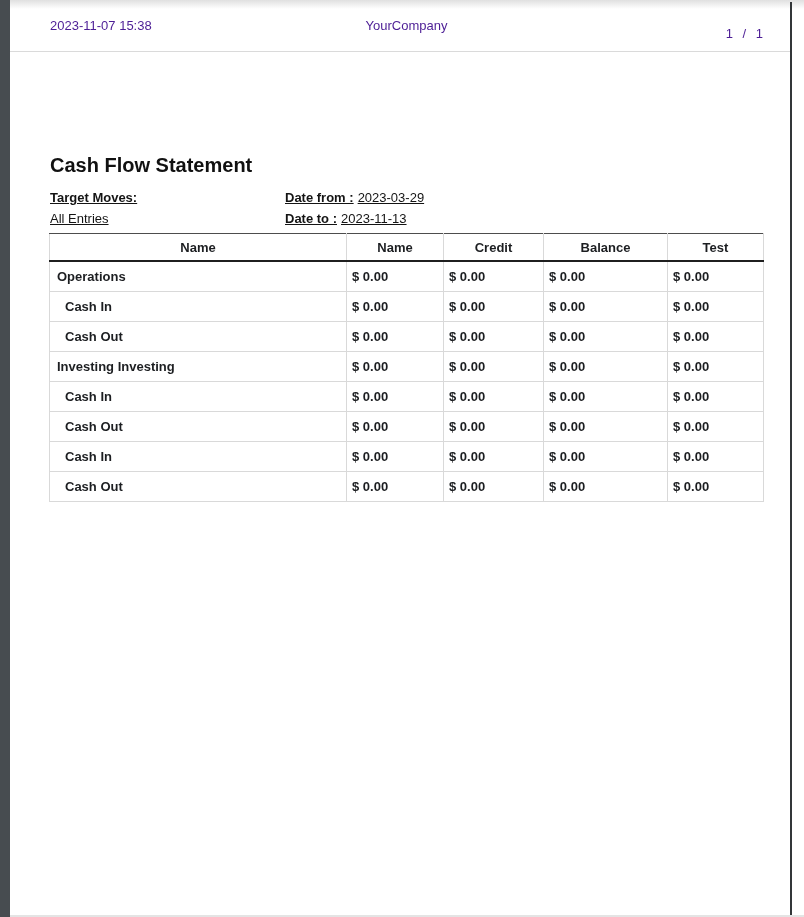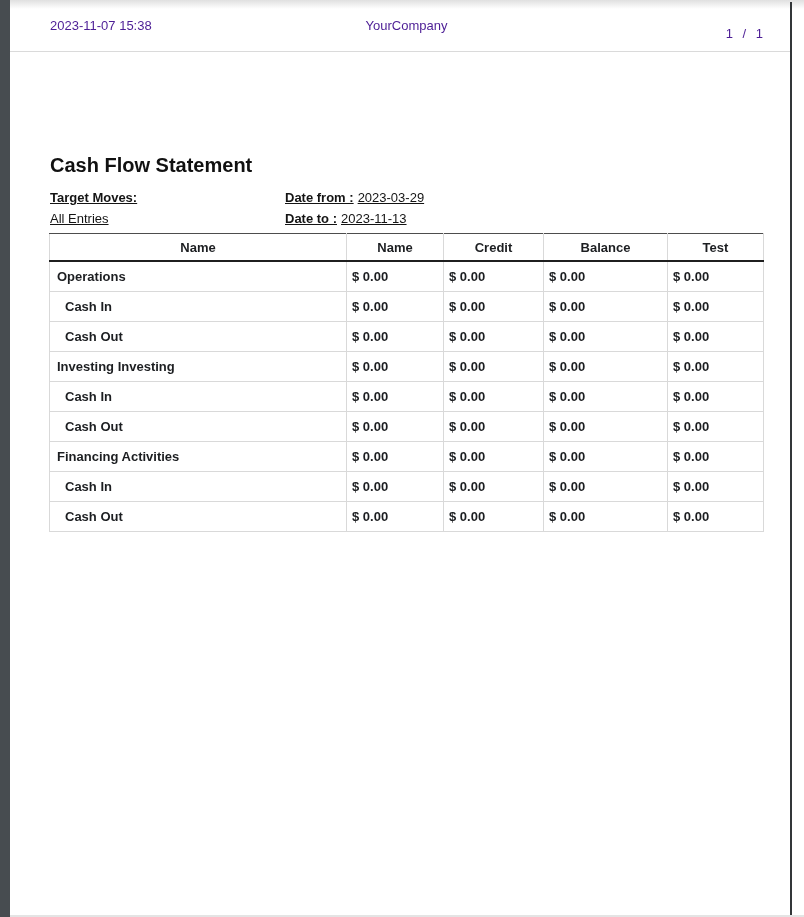--- a/index.html
+++ b/index.html
@@ -194,27 +194,20 @@
           <td class="val">$ 0.00</td>
           <td class="val">$ 0.00</td>
         </tr>
         <tr class="child">
           <td class="name">Cash Out</td>
           <td class="val">$ 0.00</td>
           <td class="val">$ 0.00</td>
           <td class="val">$ 0.00</td>
           <td class="val">$ 0.00</td>
         </tr>
-        <tr>
-          <td class="name">Financing Activities</td>
-          <td class="val">$ 0.00</td>
-          <td class="val">$ 0.00</td>
-          <td class="val">$ 0.00</td>
-          <td class="val">$ 0.00</td>
-        </tr>
         <tr class="child">
           <td class="name">Cash In</td>
           <td class="val">$ 0.00</td>
           <td class="val">$ 0.00</td>
           <td class="val">$ 0.00</td>
           <td class="val">$ 0.00</td>
         </tr>
         <tr class="child">
           <td class="name">Cash Out</td>
           <td class="val">$ 0.00</td>

